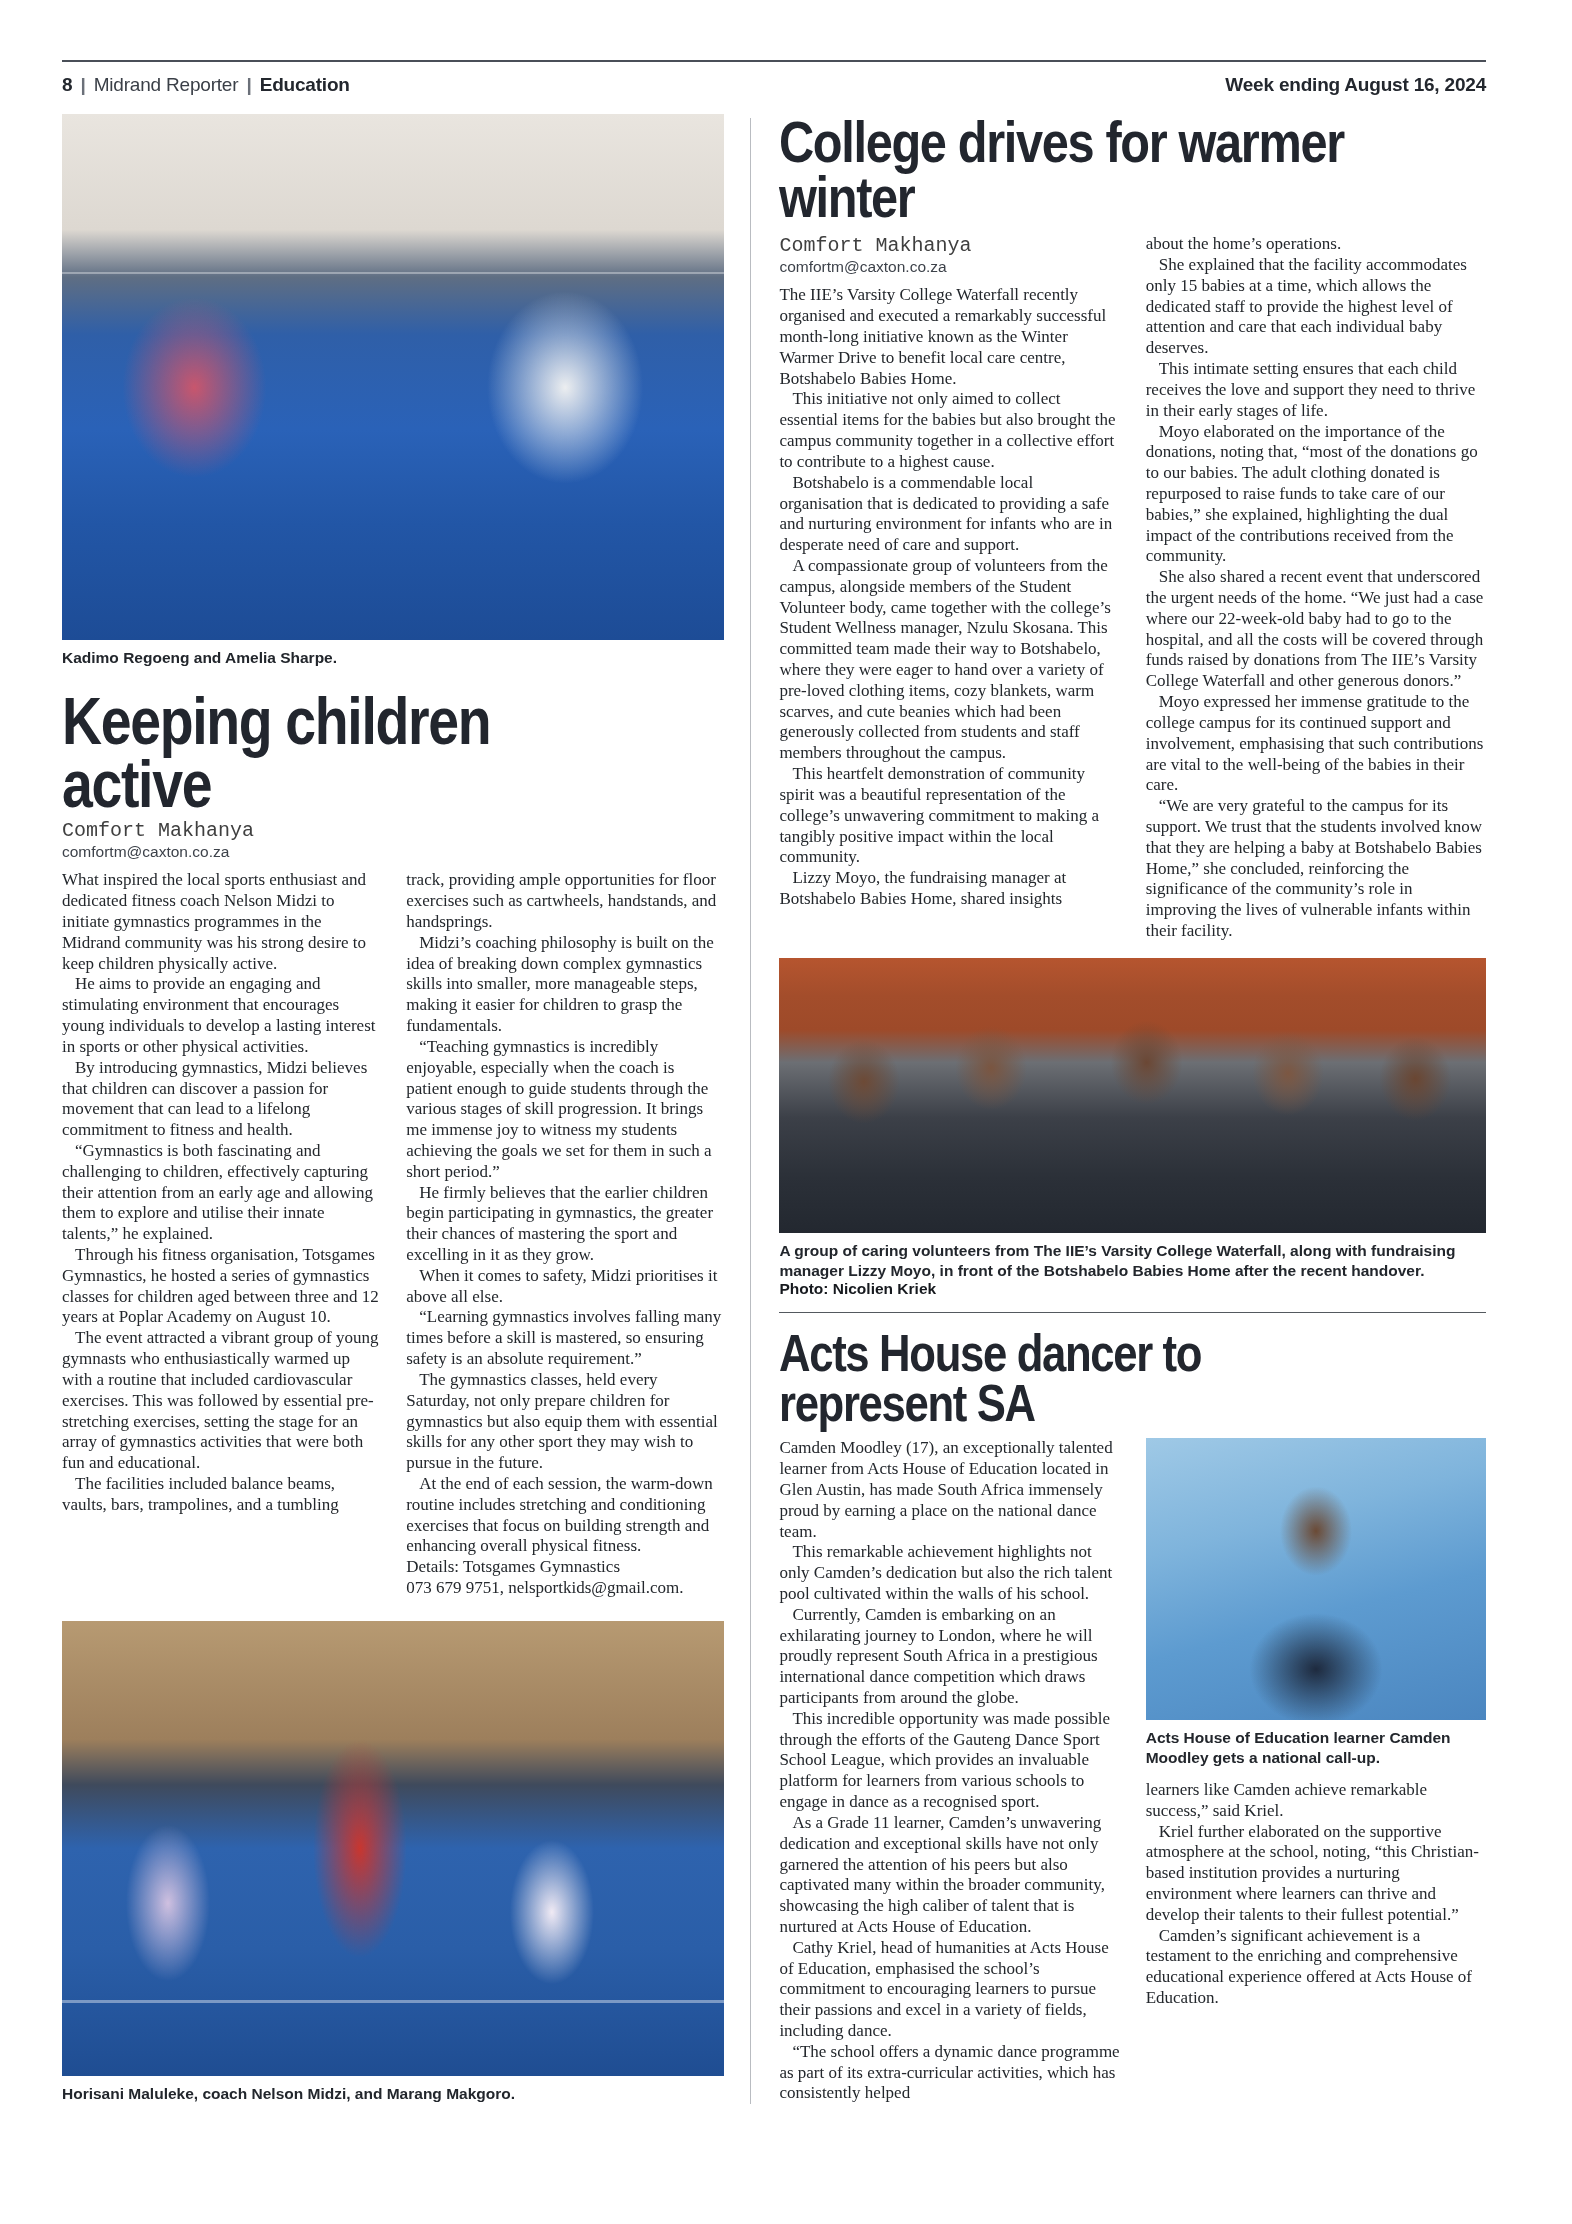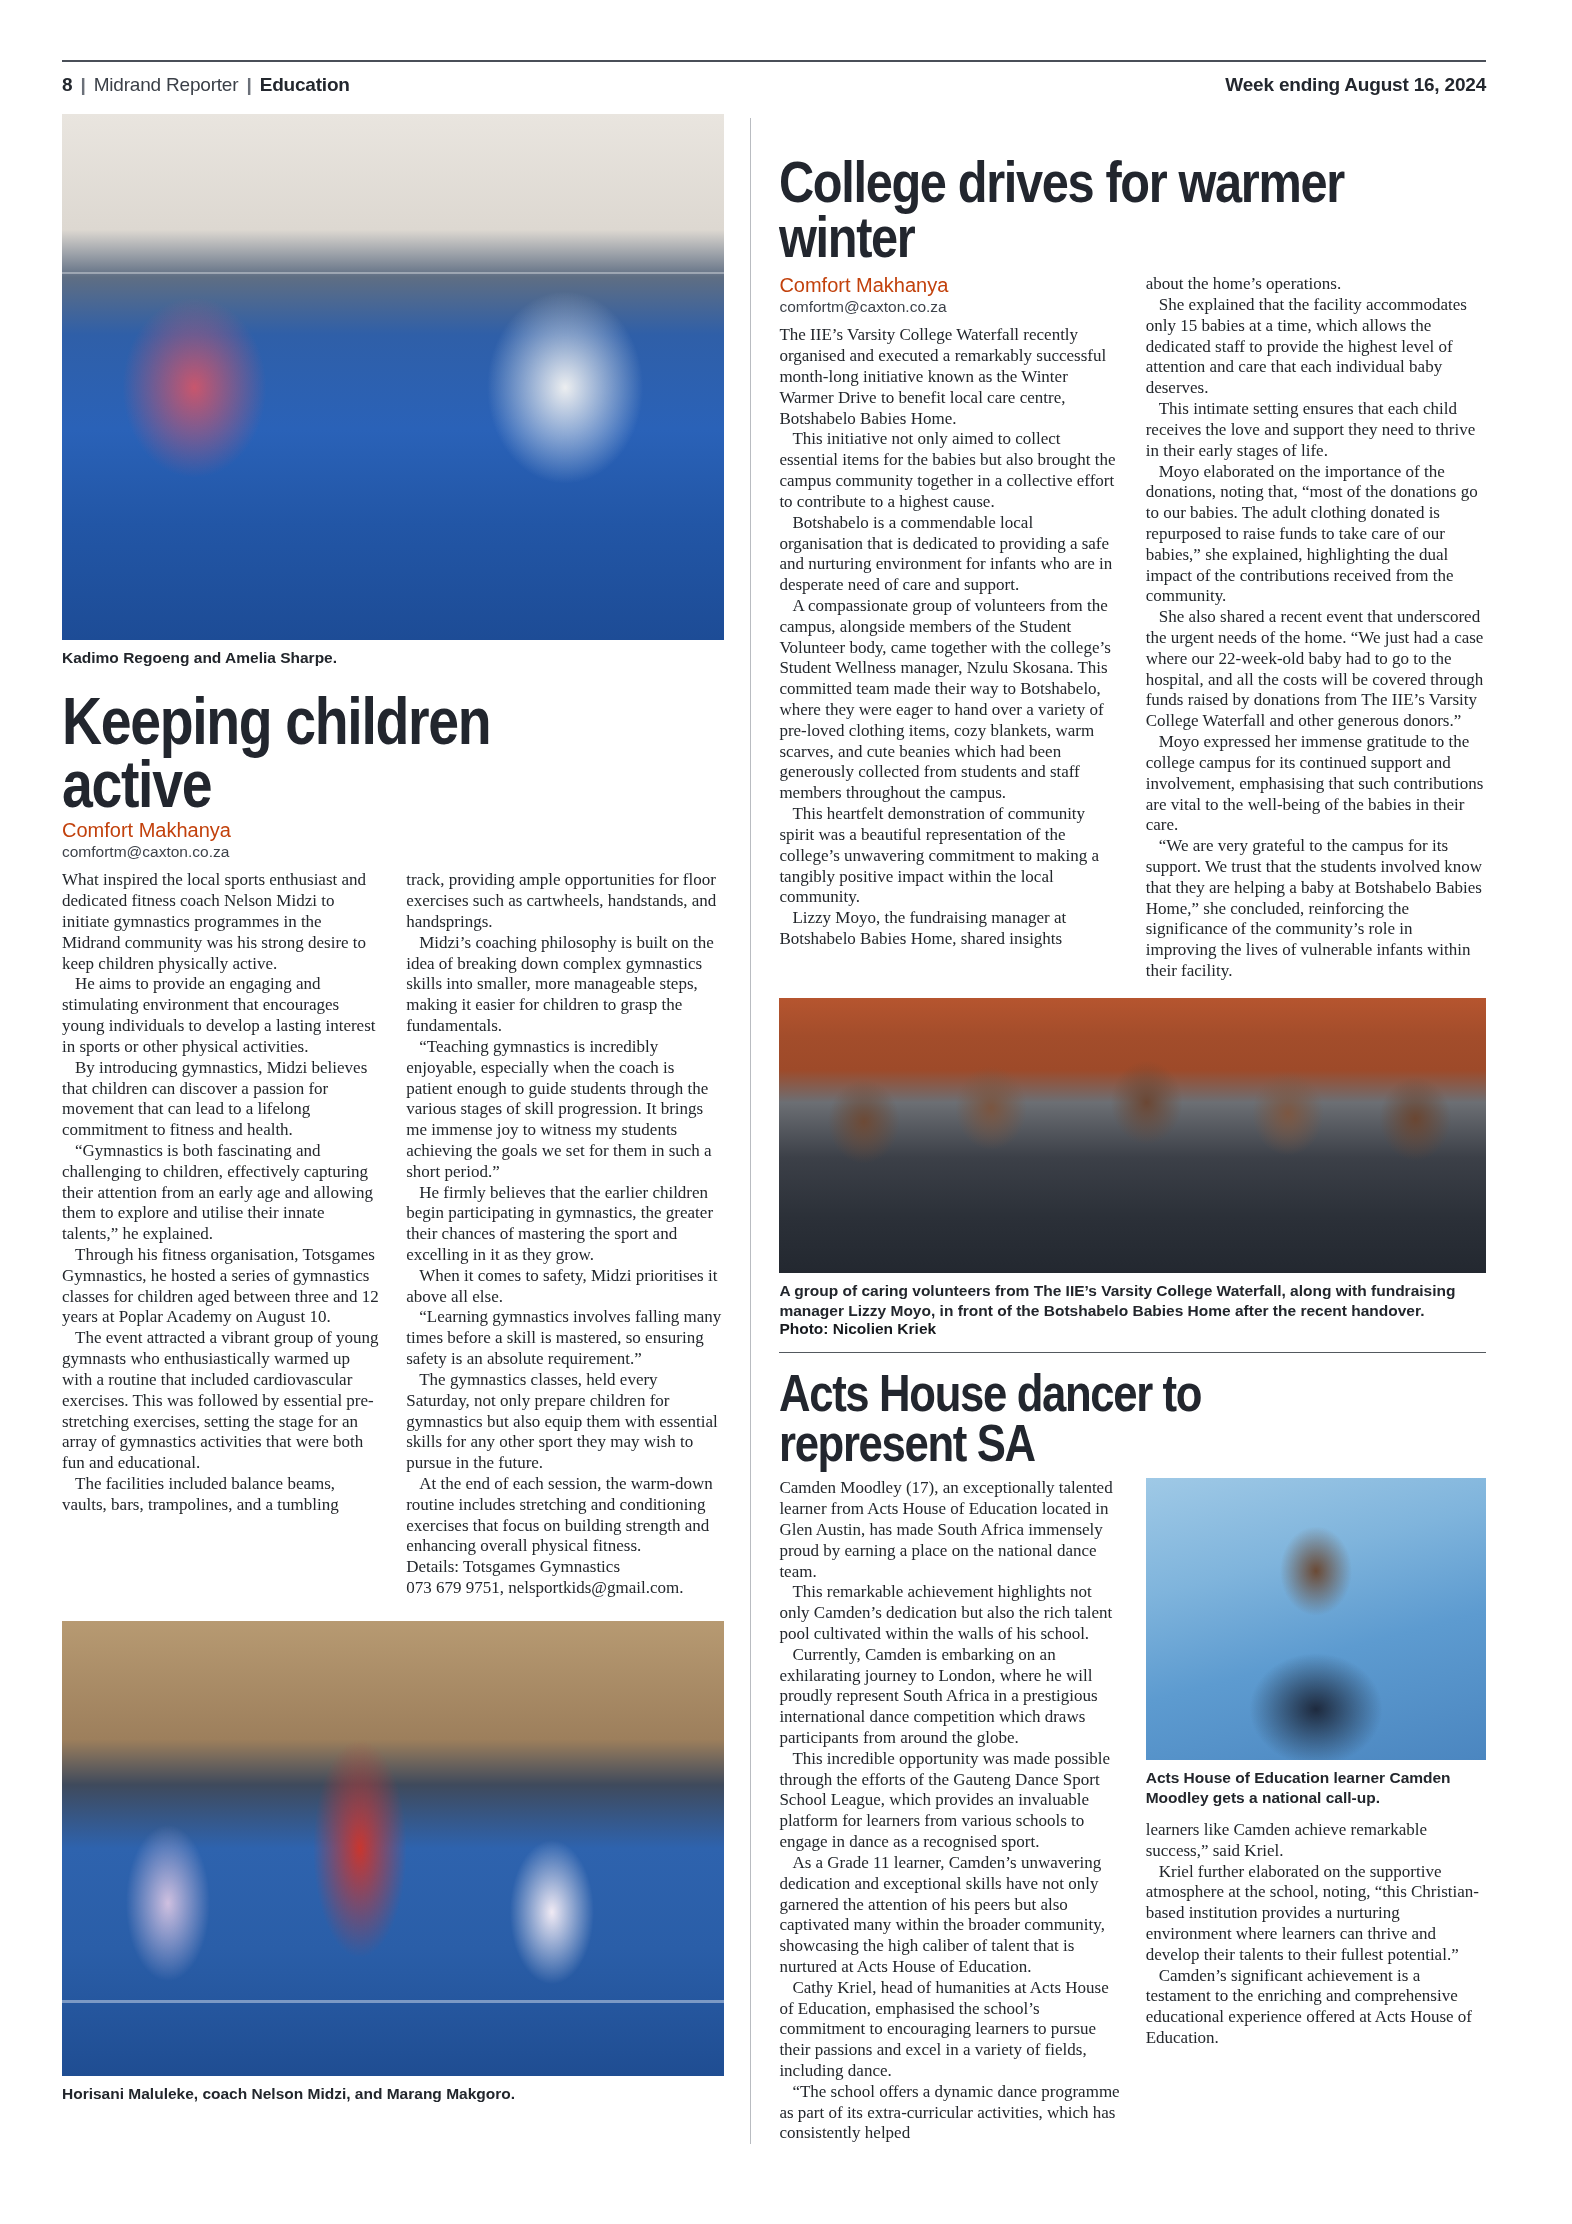--- a/index.html
+++ b/index.html
@@ -60,21 +60,21 @@
     gap: 0;
     margin-top: 12px;
   }
   .left-pane { width: 700px; padding-right: 26px; }
   .vrule {
     width: 1px;
     background: #b9bcc1;
     margin-top: 4px;
     align-self: stretch;
   }
-  .right-pane { width: 747px; padding-left: 28px; margin-top: 40px; }
+  .right-pane { width: 747px; padding-left: 28px; }
 
   
   .photo { position: relative; overflow: hidden; background: #8a9098; }
   .photo-caption {
     font-family: "Liberation Sans", sans-serif;
     font-size: 15.5px;
     line-height: 1.28;
     color: #22262c;
     margin-top: 8px;
     font-weight: bold;
@@ -95,21 +95,21 @@
     line-height: 0.95;
     transform: scaleX(0.84);
     transform-origin: left center;
   }
   .hl-main { font-size: 66px; margin: 22px 0 4px; }
   .hl-r1   { font-size: 58px; margin: 0 0 10px; letter-spacing: -1.3px; font-weight: normal; }
   .hl-r2   { font-size: 52px; margin: 16px 0 10px; letter-spacing: -1.2px; font-weight: normal; }
 
   
   .byline { font-family: "Liberation Sans", sans-serif; margin-bottom: 9px; }
-  .byline .name { font-size: 20px; color: #c2410c; line-height: 1.18; }
+  .byline .name { font-size: 20px; color: #404040; line-height: 1.18; font-family: Liberation Mono, monospace; }
   .byline .email { font-size: 15.5px; color: #3d424a; line-height: 1.2; }
 
   
   .cols { display: flex; gap: 26px; }
   .col { flex: 1; }
   .body p {
     font-family: "Liberation Serif", serif;
     font-size: 17px;
     line-height: 1.225;
     color: #23272c;

